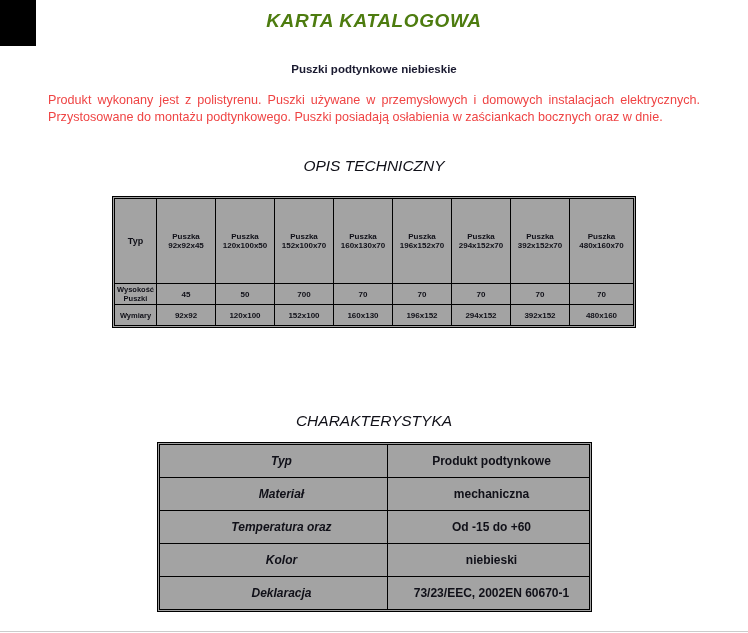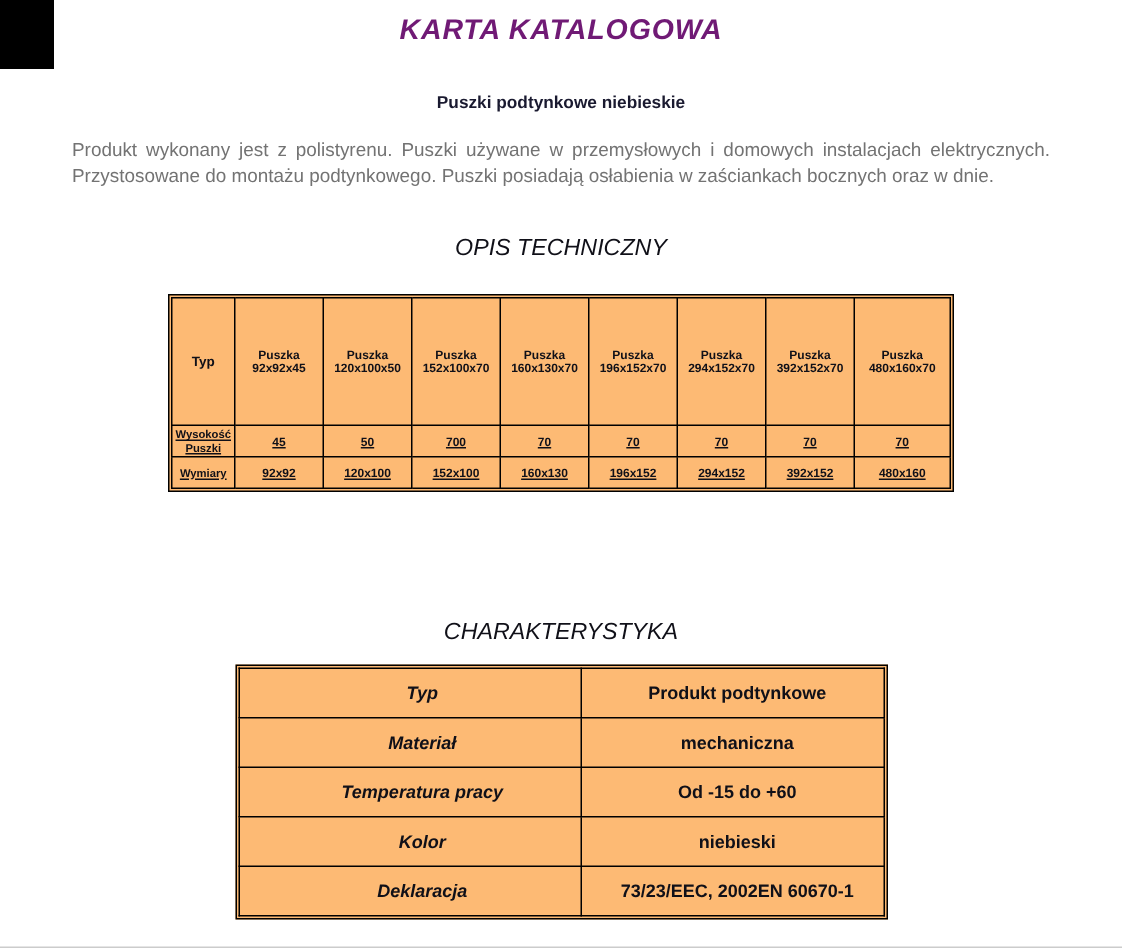--- a/index.html
+++ b/index.html
@@ -22,71 +22,71 @@
     width: 36px;
     height: 46px;
     background: #000000;
   }
   .doc-title {
     text-align: center;
     font-weight: bold;
     font-style: italic;
     font-size: 19px;
     letter-spacing: 0.6px;
-    color: #701a75;
+    color: #4d7c0f;
     padding-top: 10px;
   }
   .doc-subtitle {
     text-align: center;
     font-weight: bold;
     font-size: 11.5px;
     margin-top: 31px;
     color: #1a1a30;
   }
   .doc-description {
     margin: 17px 48px 0 48px;
     font-size: 12.6px;
     line-height: 1.36;
     text-align: justify;
-    color: #737373;
+    color: #ef4444;
   }
   .section-heading {
     text-align: center;
     font-weight: normal;
     font-style: italic;
     font-size: 15.5px;
     color: #101018;
   }
   .heading-opis { margin-top: 31px; }
   .heading-char { margin-top: 80px; }
   .tbl-center { text-align: center; }
   .tbl-wrap {
     display: inline-block;
     border: 1px solid #000;
     padding: 1px;
-    background: #fdba74;
+    background: #a3a3a3;
   }
   .wrap-tech { margin-top: 21px; }
   .wrap-char { margin-top: 12px; }
 
   table { border-collapse: collapse; }
   table td { border: 1px solid #000; }
 
   
   table.tech td {
     text-align: center;
     vertical-align: middle;
     font-weight: bold;
     font-size: 8px;
     color: #101018;
     padding: 1px 2px;
   }
   table.tech tr.hdr td { height: 82px; }
   table.tech td.typ { font-size: 9px; }
-  table.tech tr.body td { height: 18px; text-decoration: underline; }
+  table.tech tr.body td { height: 18px; }
   table.tech td.rowlbl {
     font-size: 7.5px;
     padding: 1px;
     line-height: 1.2;
   }
   table.tech col.c-typ { width: 42px; }
   table.tech col.c-std { width: 59px; }
   table.tech col.c-last { width: 64px; }
 
   
@@ -213,21 +213,21 @@
       <tbody>
           <tr>
         <td class="lbl">Typ</td>
         <td class="val">Produkt podtynkowe</td>
       </tr>
       <tr>
         <td class="lbl">Materiał</td>
         <td class="val">mechaniczna</td>
       </tr>
       <tr>
-        <td class="lbl">Temperatura pracy</td>
+        <td class="lbl">Temperatura oraz</td>
         <td class="val">Od -15 do +60</td>
       </tr>
       <tr>
         <td class="lbl">Kolor</td>
         <td class="val">niebieski</td>
       </tr>
       <tr>
         <td class="lbl">Deklaracja</td>
         <td class="val">73/23/EEC, 2002EN 60670-1</td>
       </tr>

